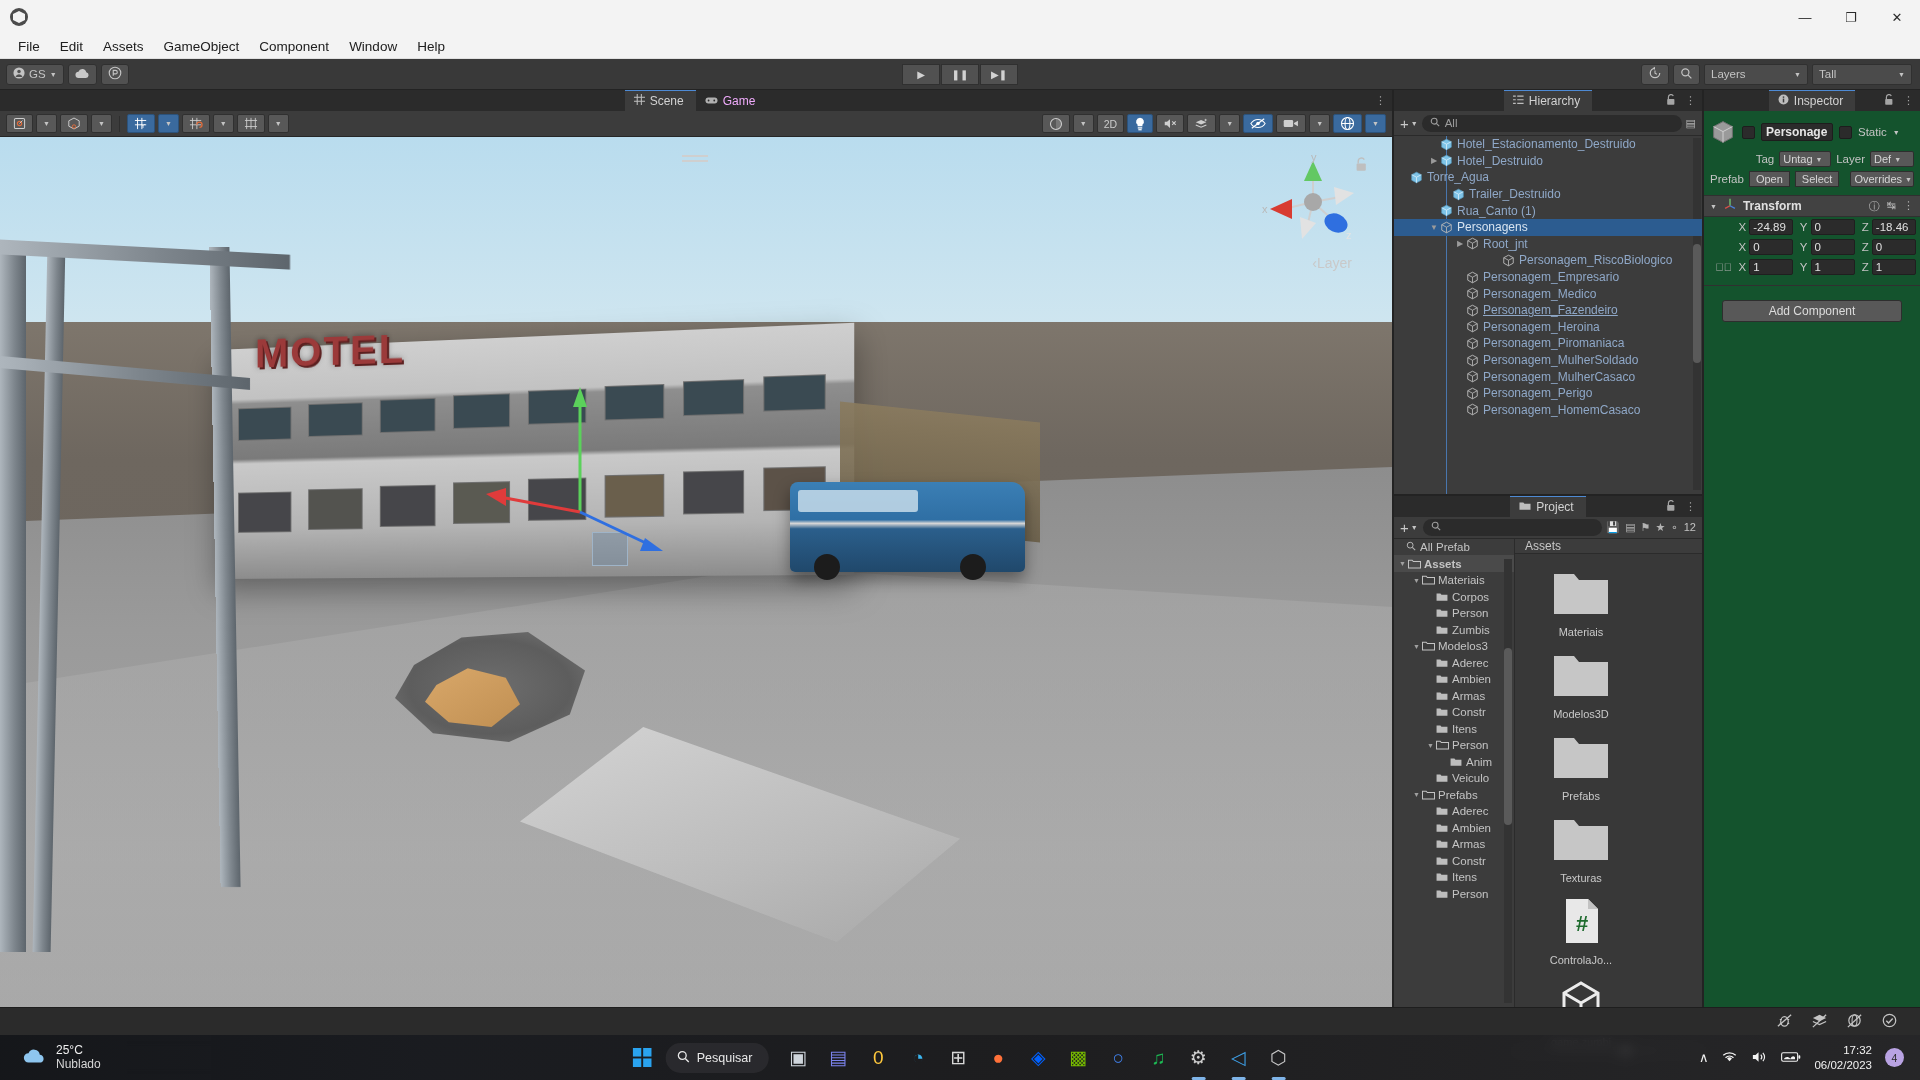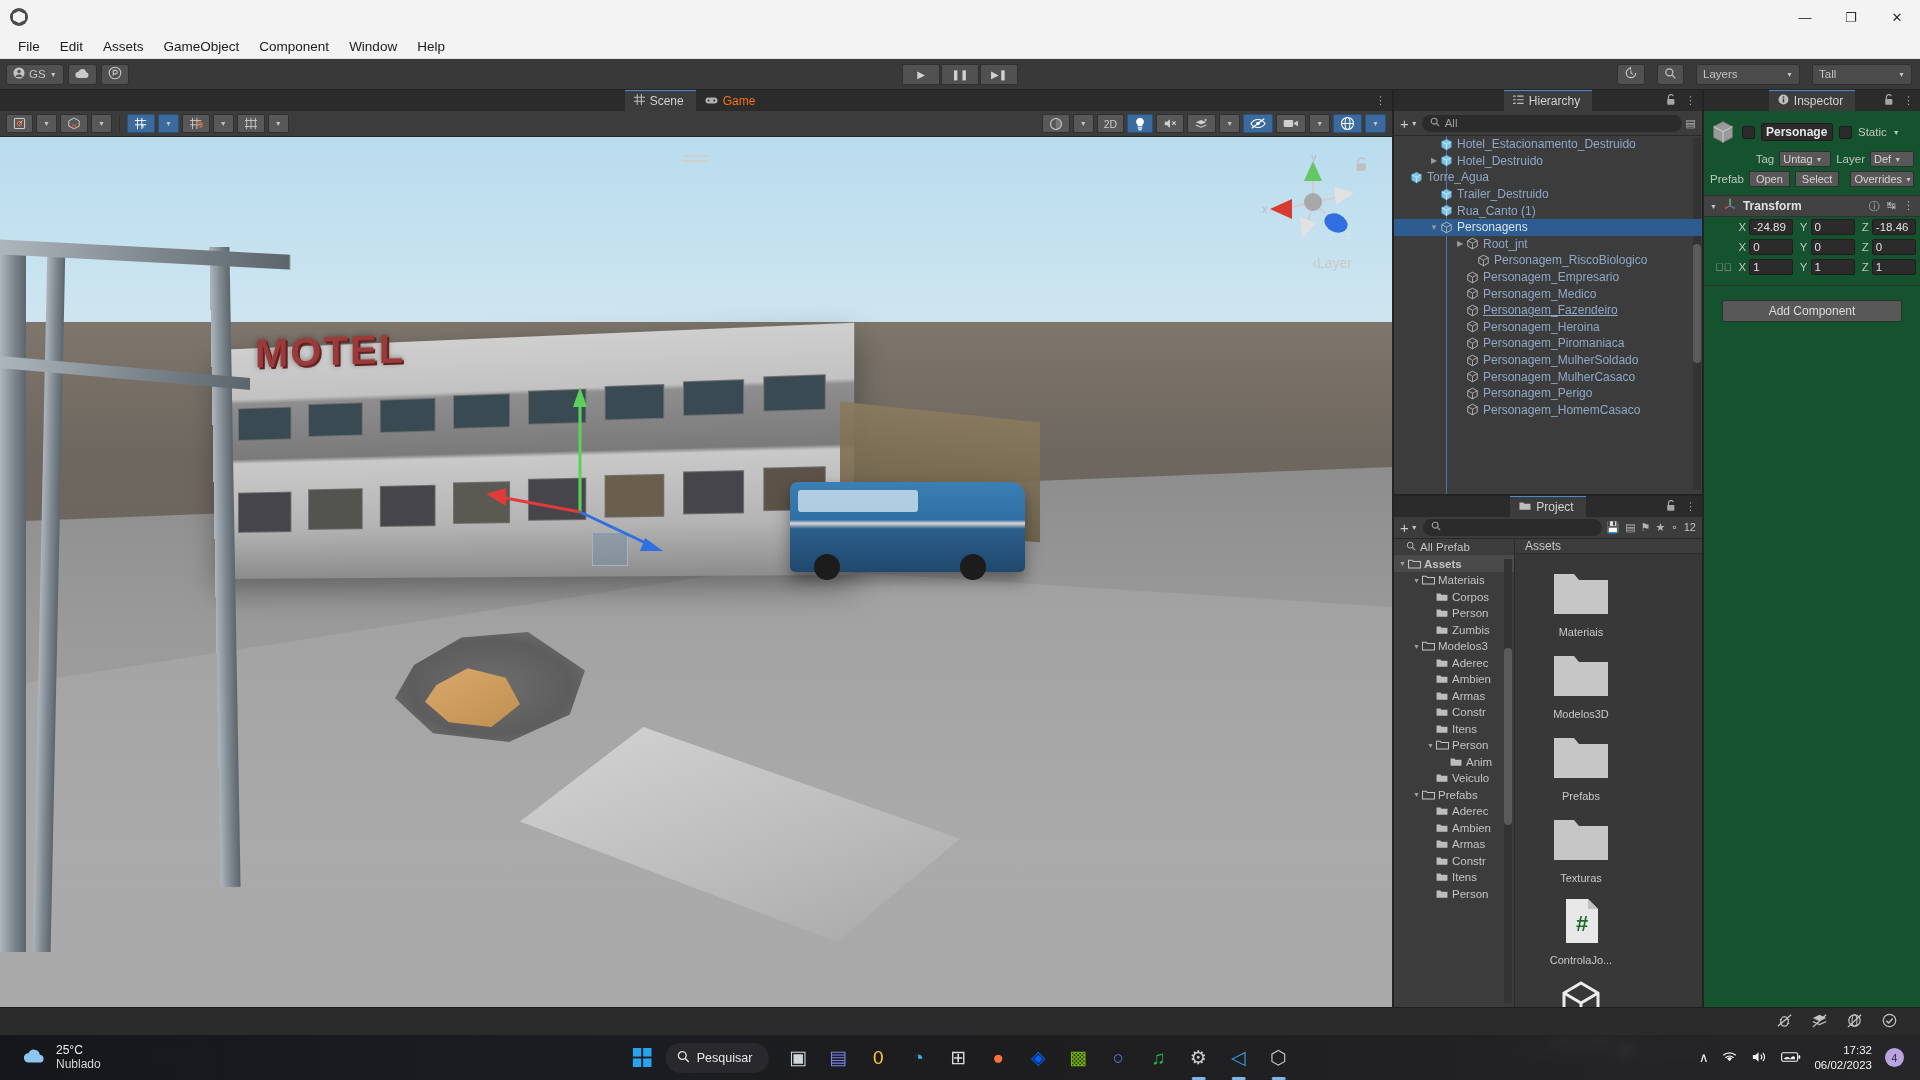--- a/index.html
+++ b/index.html
@@ -57,42 +57,42 @@
   .tb-caret { font-size: 7px; color: #c4c4c4; }
   .playbar {
     position: absolute; left: 50%; transform: translateX(-50%);
     display: flex; gap: 1px;
   }
   .play-btn {
     width: 38px; height: 21px; background: #515151; display: flex;
     align-items: center; justify-content: center; color: #d2d2d2; font-size: 10px;
     border: 1px solid #303030;
   }
-  .tb-right { position: absolute; right: 8px; display: flex; gap: 12px; align-items: center; }
+  .tb-right { position: absolute; right: 8px; display: flex; gap: 4px; align-items: center; }
   .tb-drop {
     height: 21px; background: #4b4b4b; border: 1px solid #303030; border-radius: 2px;
     color: #c4c4c4; font-size: 11.5px; display: flex; align-items: center;
     padding: 0 6px; justify-content: space-between; gap: 10px;
   }
 
   
   .editor {
     position: absolute; top: 90px; left: 0; right: 0; bottom: 73px;
     background: #383838; display: flex;
   }
 
   
   .panel { background: #383838; display: flex; flex-direction: column; }
   .panel-tabs {
     height: 21px; background: #2b2b2b; display: flex; align-items: stretch;
     position: relative; flex: 0 0 auto; justify-content: center;
   }
   .ptab {
     display: flex; align-items: center; gap: 5px; padding: 0 12px 0 9px;
-    font-size: 12px; color: #f97316; background: #2b2b2b;
+    font-size: 12px; color: #f0abfc; background: #2b2b2b;
   }
   .ptab.active { background: #3c3c3c; color: #d2d2d2; border-top: 1px solid #4e8ad4; }
   .ptab-icons { position: absolute; right: 6px; top: 0; bottom: 0; display: flex; align-items: center; gap: 9px; color: #a5a5a5; font-size: 11px; }
 
   
   .scene-col { flex: 1 1 auto; display: flex; flex-direction: column; min-width: 0; }
   .scene-toolbar {
     height: 26px; background: #3c3c3c; display: flex; align-items: center;
     padding: 0 6px; gap: 3px; border-bottom: 1px solid #262626;
   }
@@ -667,21 +667,21 @@
             <span class="tri"></span>
             <span class="cube-ico">
               <svg width="13" height="13" viewBox="0 0 14 14">
                 <path d="M7 1.3l5.1 2.7v5.9L7 12.7 1.9 9.9V4z" fill="#7fc4e8" stroke="#5a9ec2" stroke-width=".8"></path>
                 <path d="M1.9 4L7 6.7 12.1 4" fill="none" stroke="#d6eefb" stroke-width=".9"></path>
                 <path d="M7 6.7v6" fill="none" stroke="#d6eefb" stroke-width=".9"></path>
               </svg>
             </span>
             <span>Torre_Agua</span>
           </div>
-          <div class="hrow" style="padding-left: 34px;">
+          <div class="hrow" style="padding-left: 34px; margin-left: 12px;">
             <span class="tri"></span>
             <span class="cube-ico">
               <svg width="13" height="13" viewBox="0 0 14 14">
                 <path d="M7 1.3l5.1 2.7v5.9L7 12.7 1.9 9.9V4z" fill="#7fc4e8" stroke="#5a9ec2" stroke-width=".8"></path>
                 <path d="M1.9 4L7 6.7 12.1 4" fill="none" stroke="#d6eefb" stroke-width=".9"></path>
                 <path d="M7 6.7v6" fill="none" stroke="#d6eefb" stroke-width=".9"></path>
               </svg>
             </span>
             <span>Trailer_Destruido</span>
           </div>
@@ -711,21 +711,21 @@
             <span class="tri">▶</span>
             <span class="cube-ico">
               <svg width="13" height="13" viewBox="0 0 14 14">
                 <path d="M7 1.3l5.1 2.7v5.9L7 12.7 1.9 9.9V4z" fill="none" stroke="#b9b9b9" stroke-width="1"></path>
                 <path d="M1.9 4L7 6.7 12.1 4" fill="none" stroke="#b9b9b9" stroke-width=".9"></path>
                 <path d="M7 6.7v6" fill="none" stroke="#b9b9b9" stroke-width=".9"></path>
               </svg>
             </span>
             <span>Root_jnt</span>
           </div>
-          <div class="hrow" style="padding-left: 71px;">
+          <div class="hrow" style="padding-left: 96px;">
             <span class="tri"></span>
             <span class="cube-ico">
               <svg width="13" height="13" viewBox="0 0 14 14">
                 <path d="M7 1.3l5.1 2.7v5.9L7 12.7 1.9 9.9V4z" fill="none" stroke="#b9b9b9" stroke-width="1"></path>
                 <path d="M1.9 4L7 6.7 12.1 4" fill="none" stroke="#b9b9b9" stroke-width=".9"></path>
                 <path d="M7 6.7v6" fill="none" stroke="#b9b9b9" stroke-width=".9"></path>
               </svg>
             </span>
             <span>Personagem_RiscoBiologico</span>
           </div>

